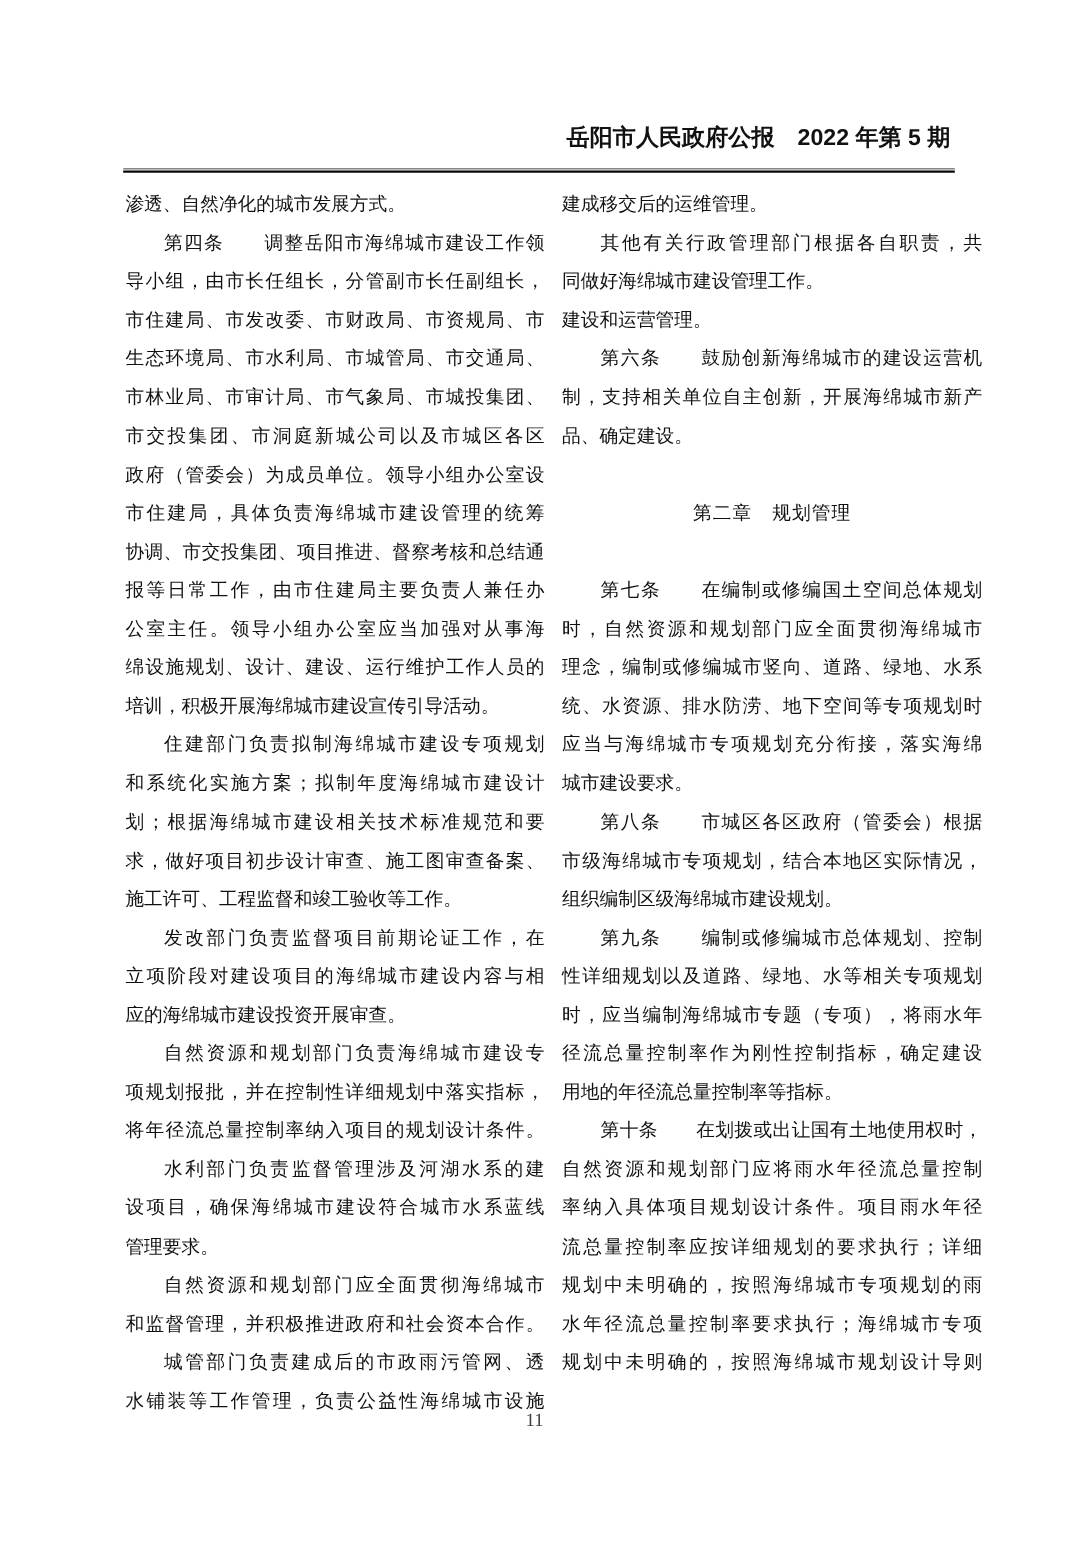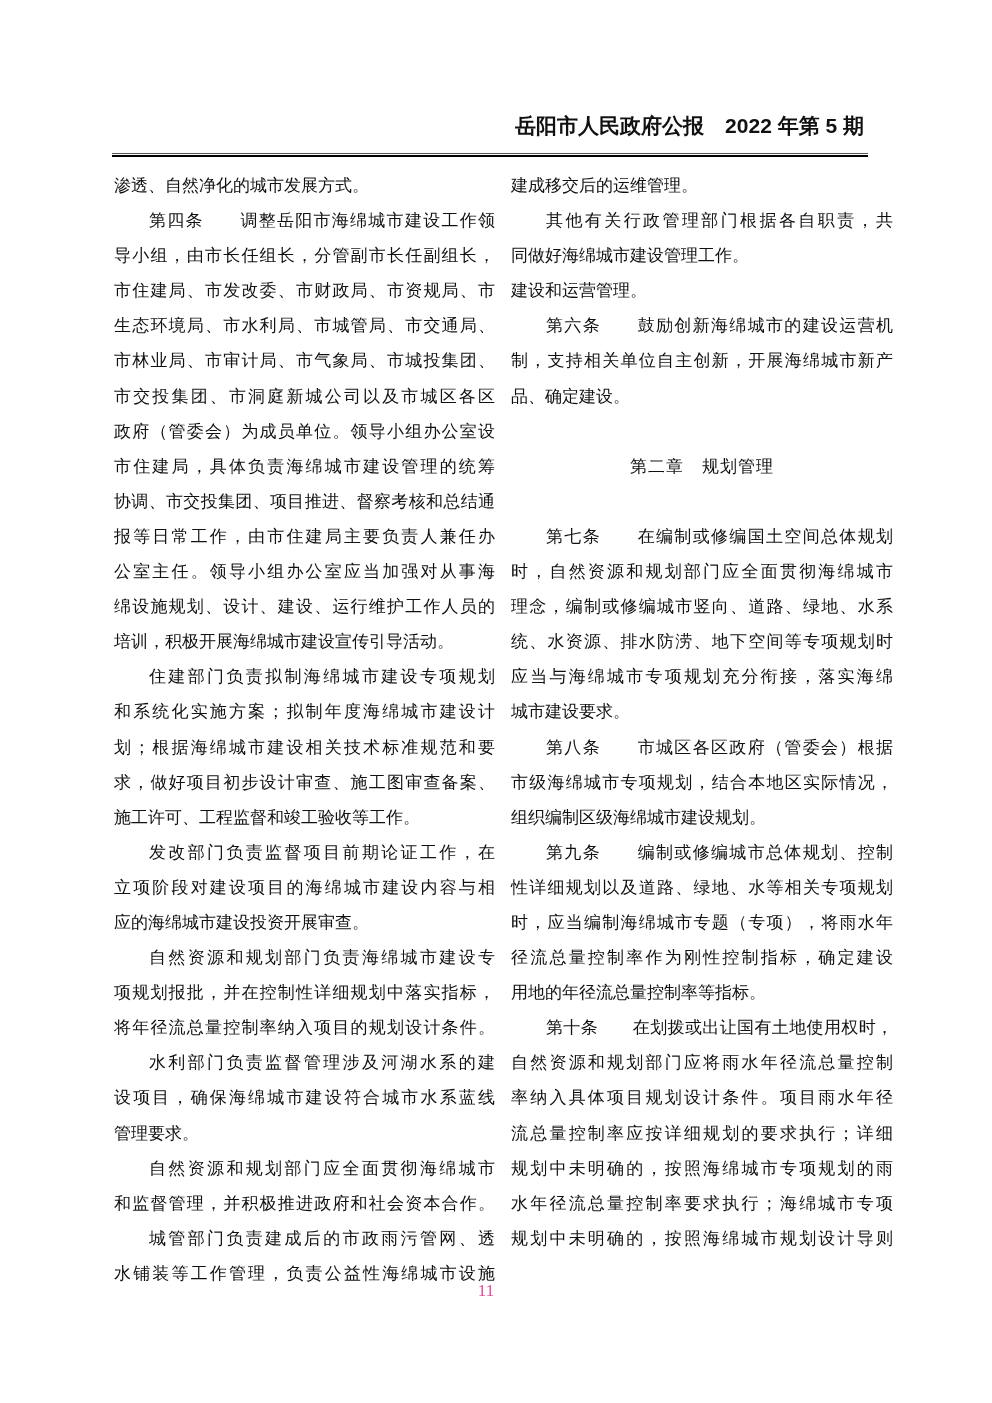--- a/index.html
+++ b/index.html
@@ -66,21 +66,21 @@
   }
   .line.blank {}
   
   .pageno {
     position: absolute;
     top: 1281px;
     left: 0;
     width: 972px;
     text-align: center;
     font-size: 17px;
-    color: #ec4899;
+    color: #404040;
   }
 </style>
 </head>
 <body>
 
 <div class="page">
 
   <div class="header">岳阳市人民政府公报　2022 年第 5 期</div>
 
   <div class="rule">

